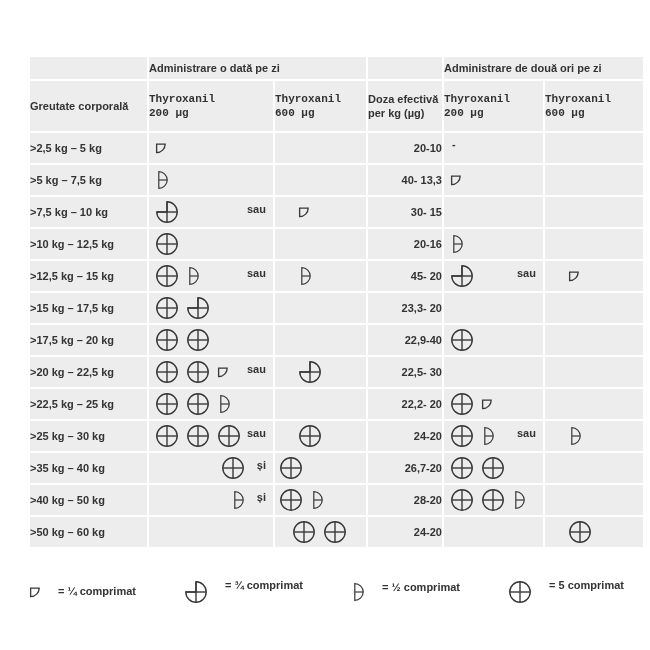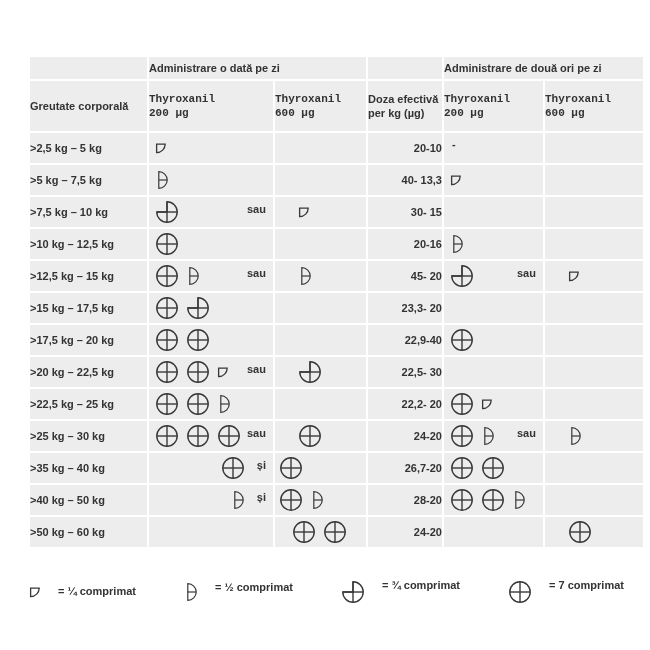--- a/index.html
+++ b/index.html
@@ -541,37 +541,37 @@
   </table>
 
   <div class="legend" id="legend">
       <div class="legend-item">
         <svg class="tab" viewBox="0 0 16 16" width="14" height="14">
           <path d="M3 3.5 L12.8 3.5 A9.8 9.8 0 0 1 3 13.3 Z" fill="none" stroke="#383838" stroke-width="1.5"></path>
         </svg>
         <span>= ¼ comprimat</span>
       </div>
       <div class="legend-item">
+        <svg class="tab" viewBox="0 0 28 28" width="26" height="26">
+          <path d="M14 3 A11 11 0 1 1 3 14 L14 14 Z" fill="none" stroke="#383838" stroke-width="1.5"></path>
+          <path d="M14 3 L14 25" fill="none" stroke="#383838" stroke-width="1.5"></path>
+          <path d="M3 14 L25 14" fill="none" stroke="#383838" stroke-width="1.5"></path>
+        </svg>
+        <span>= ¾ comprimat</span>
+      </div>
+      <div class="legend-item">
         <svg class="tab" viewBox="0 0 20 26" width="16" height="22">
           <path d="M6 2.5 A10.5 10.5 0 0 1 6 23.5 Z" fill="none" stroke="#383838" stroke-width="1.5"></path>
           <path d="M6 13 L16.5 13" fill="none" stroke="#383838" stroke-width="1.5"></path>
         </svg>
         <span>= ½ comprimat</span>
       </div>
       <div class="legend-item">
         <svg class="tab" viewBox="0 0 28 28" width="26" height="26">
-          <path d="M14 3 A11 11 0 1 1 3 14 L14 14 Z" fill="none" stroke="#383838" stroke-width="1.5"></path>
-          <path d="M14 3 L14 25" fill="none" stroke="#383838" stroke-width="1.5"></path>
-          <path d="M3 14 L25 14" fill="none" stroke="#383838" stroke-width="1.5"></path>
-        </svg>
-        <span>= ¾ comprimat</span>
-      </div>
-      <div class="legend-item">
-        <svg class="tab" viewBox="0 0 28 28" width="26" height="26">
           <circle cx="14" cy="14" r="11" fill="none" stroke="#383838" stroke-width="1.5"></circle>
           <path d="M14 3 L14 25" fill="none" stroke="#383838" stroke-width="1.5"></path>
           <path d="M3 14 L25 14" fill="none" stroke="#383838" stroke-width="1.5"></path>
         </svg>
-        <span>= 7 comprimat</span>
+        <span>= 5 comprimat</span>
       </div>
     </div>
 
 </div>
 
 </body></html>

